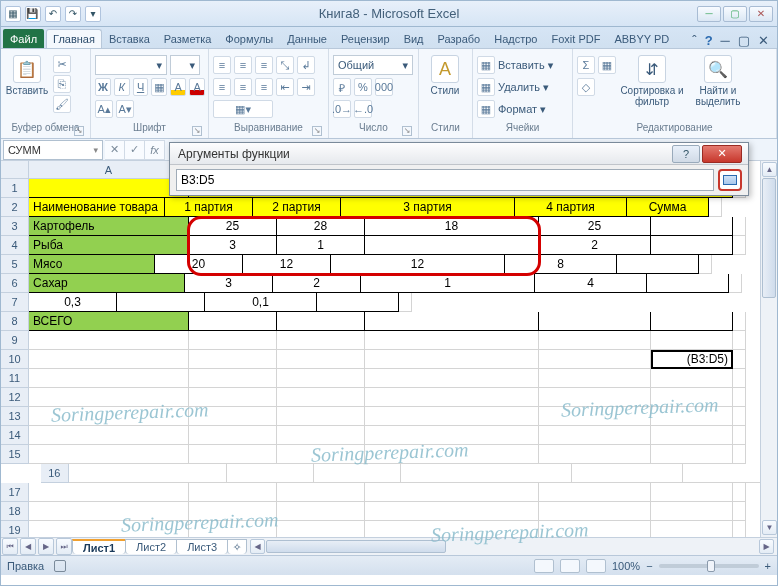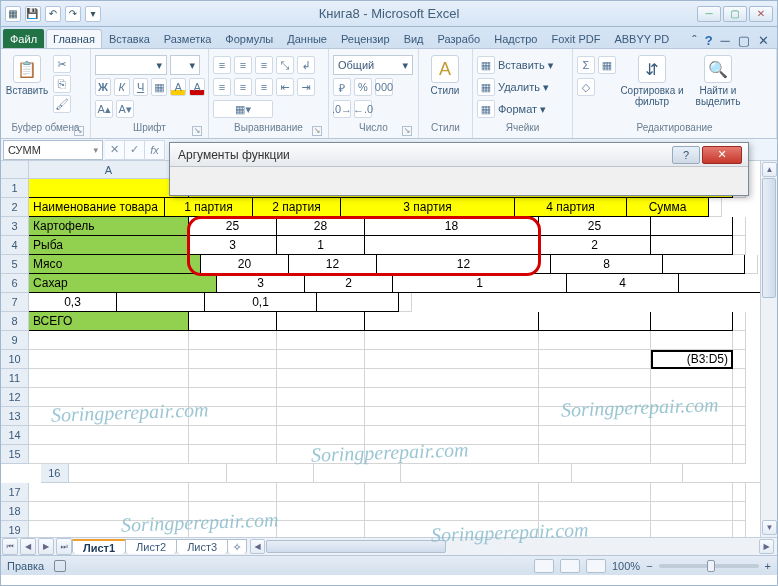--- a/index.html
+++ b/index.html
@@ -411,31 +411,31 @@
         <div class="cell greenA" style="width: 160px; border-right: 1px solid rgb(0, 0, 0); border-bottom: 1px solid rgb(0, 0, 0);">Рыба</div>
         <div class="cell num" style="width: 88px; border-right: 1px solid rgb(0, 0, 0); border-bottom: 1px solid rgb(0, 0, 0);">3</div>
         <div class="cell num" style="width: 88px; border-right: 1px solid rgb(0, 0, 0); border-bottom: 1px solid rgb(0, 0, 0);">1</div>
         <div class="cell num" style="width: 174px; border-right: 1px solid rgb(0, 0, 0); border-bottom: 1px solid rgb(0, 0, 0);"></div>
         <div class="cell num" style="width: 112px; border-right: 1px solid rgb(0, 0, 0); border-bottom: 1px solid rgb(0, 0, 0);">2</div>
         <div class="cell num" style="width: 82px; border-right: 1px solid rgb(0, 0, 0); border-bottom: 1px solid rgb(0, 0, 0);"></div>
         <div class="cell" style="width: 13px;"></div>
       </div>
       <div class="row">
         <div class="rowhdr" style="height: 19px; line-height: 19px;">5</div>
-        <div class="cell greenA" style="width: 172px; border-right: 1px solid rgb(0, 0, 0); border-bottom: 1px solid rgb(0, 0, 0);">Мясо</div>
+        <div class="cell greenA" style="width: 126px; border-right: 1px solid rgb(0, 0, 0); border-bottom: 1px solid rgb(0, 0, 0);">Мясо</div>
         <div class="cell num" style="width: 88px; border-right: 1px solid rgb(0, 0, 0); border-bottom: 1px solid rgb(0, 0, 0);">20</div>
         <div class="cell num" style="width: 88px; border-right: 1px solid rgb(0, 0, 0); border-bottom: 1px solid rgb(0, 0, 0);">12</div>
         <div class="cell num" style="width: 174px; border-right: 1px solid rgb(0, 0, 0); border-bottom: 1px solid rgb(0, 0, 0);">12</div>
         <div class="cell num" style="width: 112px; border-right: 1px solid rgb(0, 0, 0); border-bottom: 1px solid rgb(0, 0, 0);">8</div>
         <div class="cell num" style="width: 82px; border-right: 1px solid rgb(0, 0, 0); border-bottom: 1px solid rgb(0, 0, 0);"></div>
         <div class="cell" style="width: 13px;"></div>
       </div>
       <div class="row">
         <div class="rowhdr" style="height: 19px; line-height: 19px;">6</div>
-        <div class="cell greenA" style="width: 188px; border-right: 1px solid rgb(0, 0, 0); border-bottom: 1px solid rgb(0, 0, 0);">Сахар</div>
+        <div class="cell greenA" style="width: 156px; border-right: 1px solid rgb(0, 0, 0); border-bottom: 1px solid rgb(0, 0, 0);">Сахар</div>
         <div class="cell num" style="width: 88px; border-right: 1px solid rgb(0, 0, 0); border-bottom: 1px solid rgb(0, 0, 0);">3</div>
         <div class="cell num" style="width: 88px; border-right: 1px solid rgb(0, 0, 0); border-bottom: 1px solid rgb(0, 0, 0);">2</div>
         <div class="cell num" style="width: 174px; border-right: 1px solid rgb(0, 0, 0); border-bottom: 1px solid rgb(0, 0, 0);">1</div>
         <div class="cell num" style="width: 112px; border-right: 1px solid rgb(0, 0, 0); border-bottom: 1px solid rgb(0, 0, 0);">4</div>
         <div class="cell num" style="width: 82px; border-right: 1px solid rgb(0, 0, 0); border-bottom: 1px solid rgb(0, 0, 0);"></div>
         <div class="cell" style="width: 13px;"></div>
       </div>
       <div class="row">
         <div class="rowhdr" style="height: 19px; line-height: 19px;">7</div>
         <div class="cell num" style="width: 88px; border-right: 1px solid rgb(0, 0, 0); border-bottom: 1px solid rgb(0, 0, 0);">0,3</div>
@@ -621,13 +621,21 @@
 </div>
 
 <div class="dialog">
   <div class="dtitle">
     <span>Аргументы функции</span>
     <div class="dbtns">
       <div class="db help">?</div>
       <div class="db close">✕</div>
     </div>
   </div>
+  <div class="dbody">
+    <div class="dinput">
+        <span>B3:D5</span>
+      </div>
+    <div class="expand">
+        <div class="inner"></div>
+      </div>
+  </div>
 </div>
 
 </body></html>

